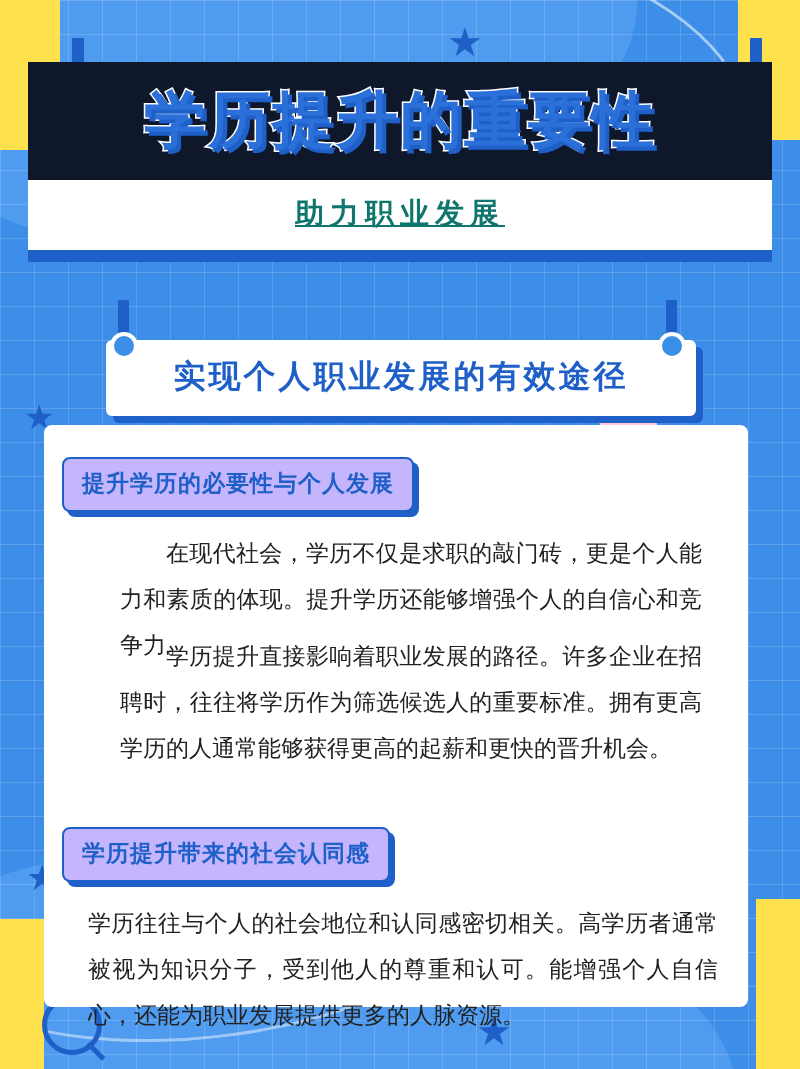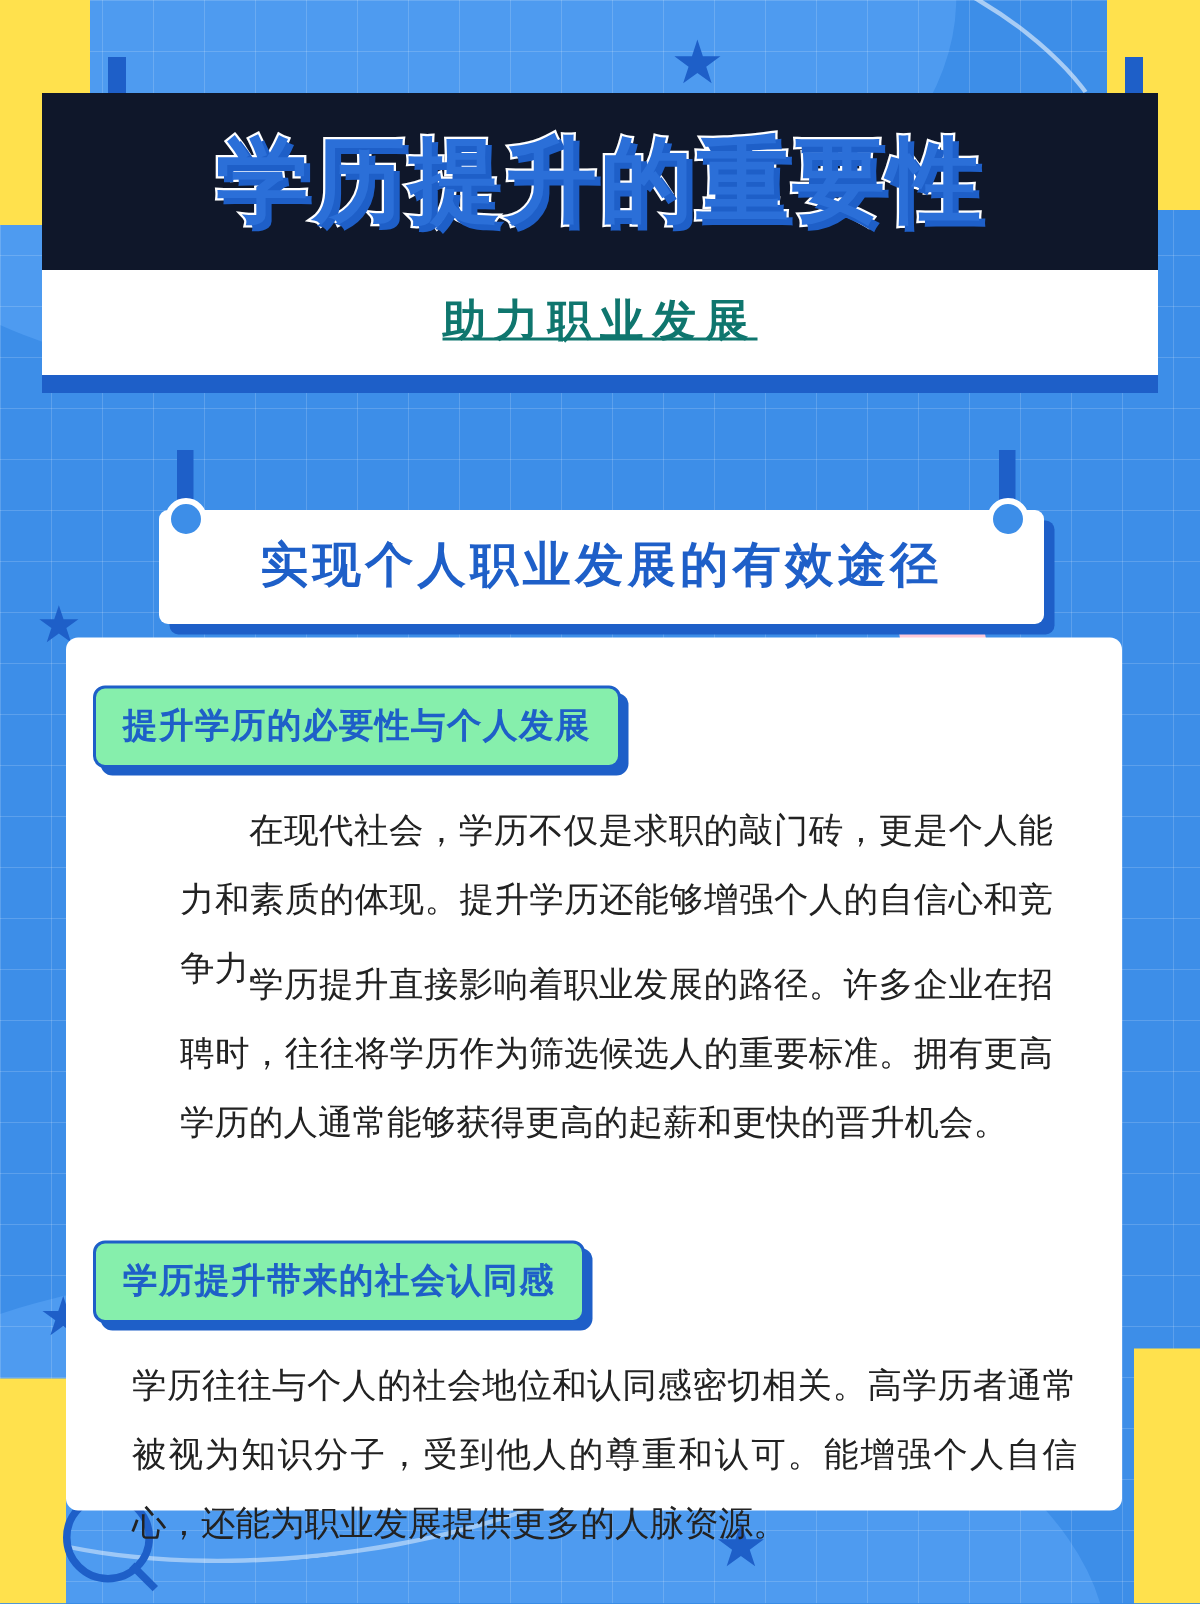--- a/index.html
+++ b/index.html
@@ -276,21 +276,21 @@
     height: 582px;
     background: #ffffff;
     border-radius: 8px;
   }
 
   .section {
     position: relative;
   }
   .sec-head {
     display: inline-block;
-    background: #86efac;
+    background: #c4b5fd;
     border: 2px solid #1e5fc8;
     border-radius: 8px;
     padding: 9px 18px 11px 18px;
     font-size: 23px;
     font-weight: bold;
     color: #1e5fc8;
     letter-spacing: 1px;
     box-shadow: 5px 5px 0 #1e5fc8;
     position: relative;
     left: -26px;

